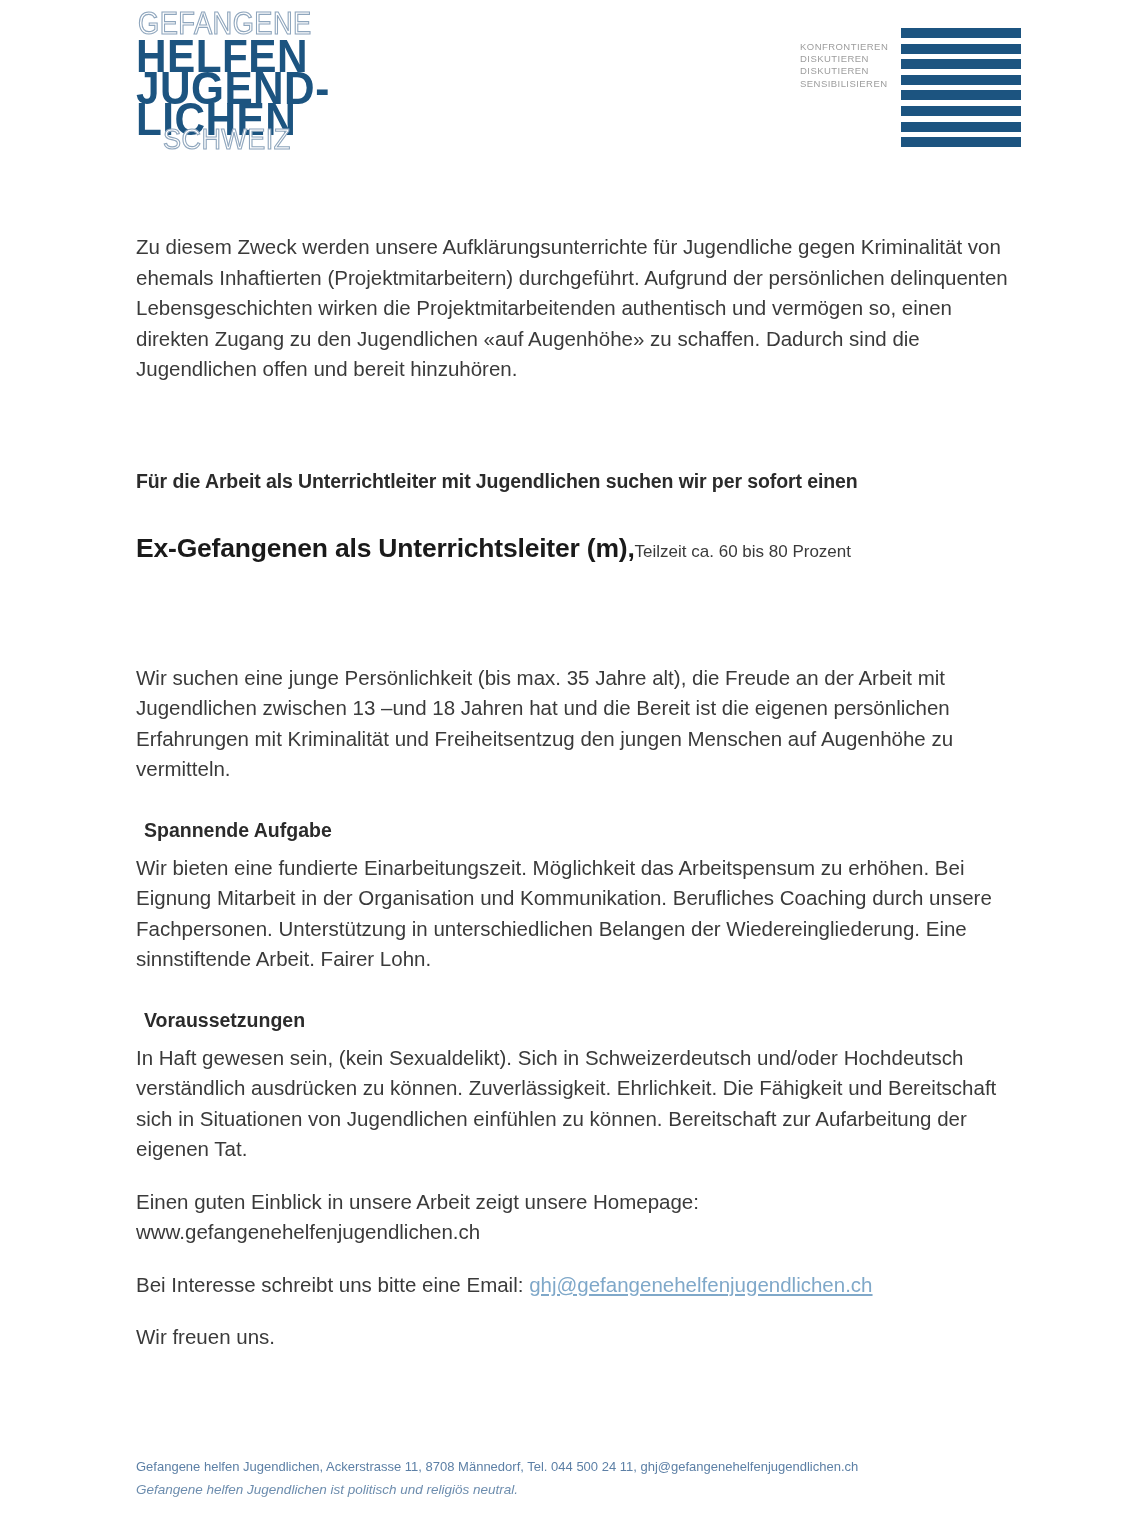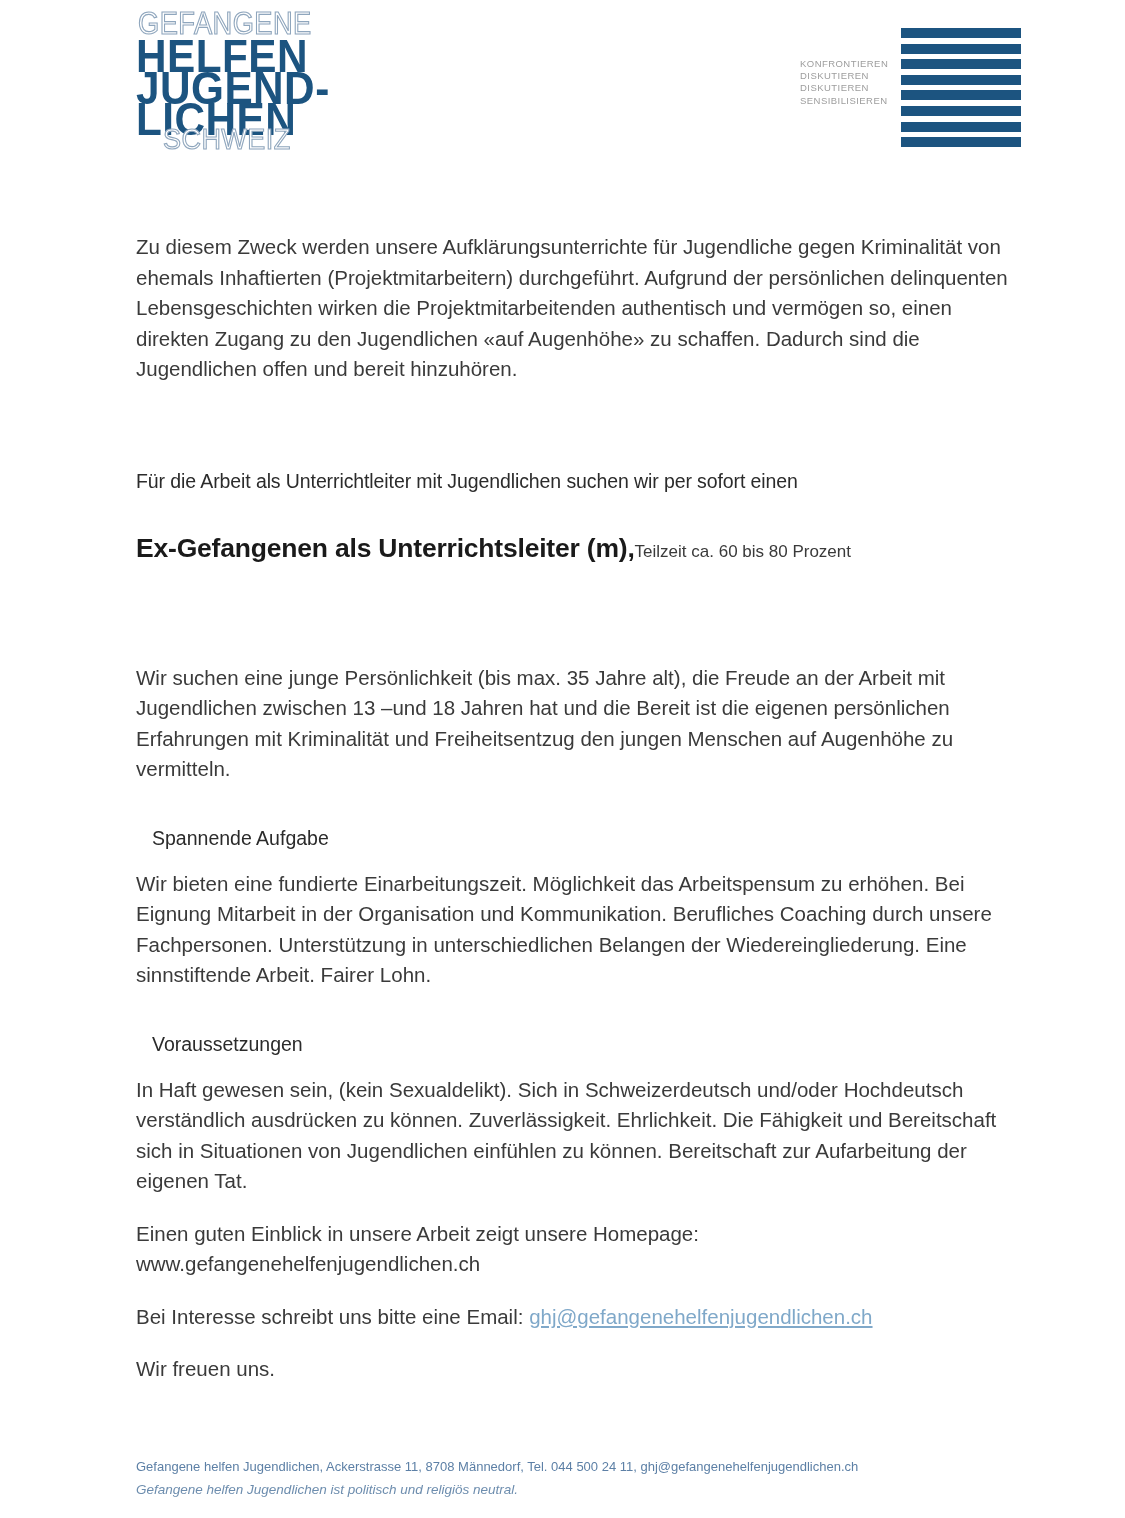--- a/index.html
+++ b/index.html
@@ -89,21 +89,21 @@
     top: 118px;
     font-size: 30px;
     transform: scaleX(0.9);
     transform-origin: left top;
   }
 
   
   .claim {
     position: absolute;
     left: 800px;
-    top: 58px;
+    top: 41px;
     width: 100px;
   }
   .claim-word {
     font-size: 9.5px;
     letter-spacing: 0.45px;
     color: #9d9d9d;
     line-height: 12.2px;
     white-space: nowrap;
     font-weight: 400;
   }
@@ -140,21 +140,21 @@
 
   .gap-36 { height: 36px; }
   .gap-22 { height: 22px; }
 
   .spacer-big { height: 82px; }
   .spacer-mid { height: 58px; }
 
   .head-small {
     margin: 0;
     font-size: 19.5px;
-    font-weight: 400;
+    font-weight: 700;
     color: #2b2b2b;
     line-height: 28px;
     letter-spacing: -0.1px;
   }
 
   .head-big {
     margin: 0;
     line-height: 34px;
     white-space: nowrap;
   }
@@ -164,23 +164,23 @@
     color: #1a1a1a;
     letter-spacing: -0.2px;
   }
   .head-big .small {
     font-size: 17px;
     font-weight: 400;
     color: #3a3a3a;
   }
 
   .sub-head {
-    margin: 16px;
+    margin: 8px;
     font-size: 19.5px;
-    font-weight: 400;
+    font-weight: 700;
     color: #2b2b2b;
     line-height: 30px;
   }
 
   a.maillink, span.maillink {
     color: #7fa8c9;
     text-decoration: underline;
     text-underline-offset: 2px;
   }
 

